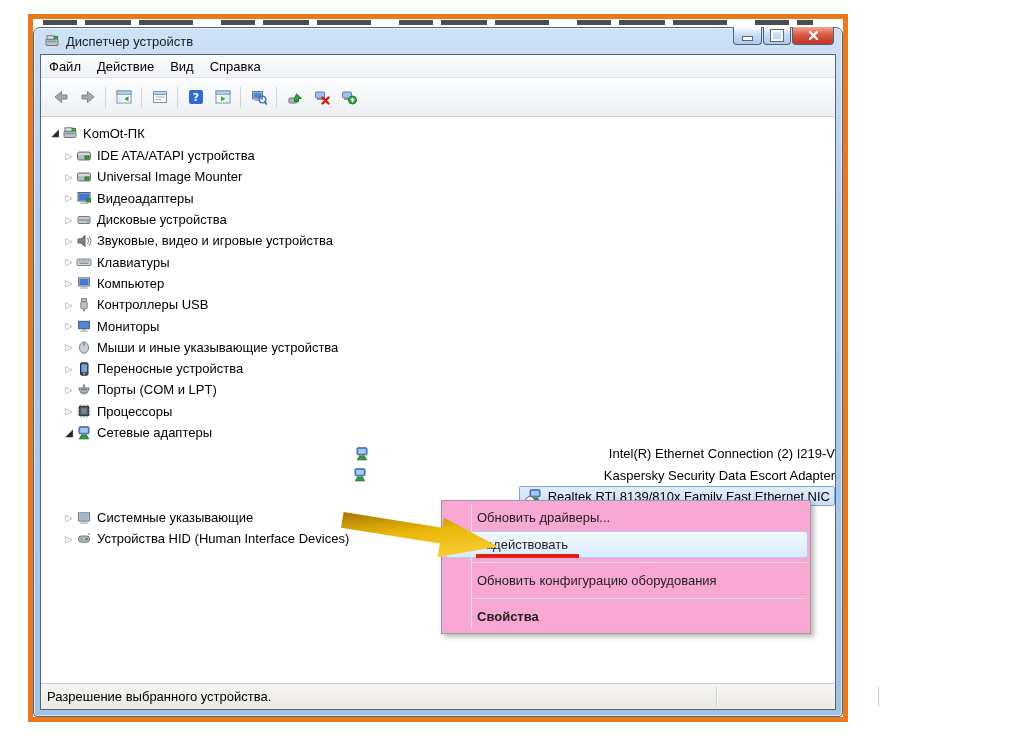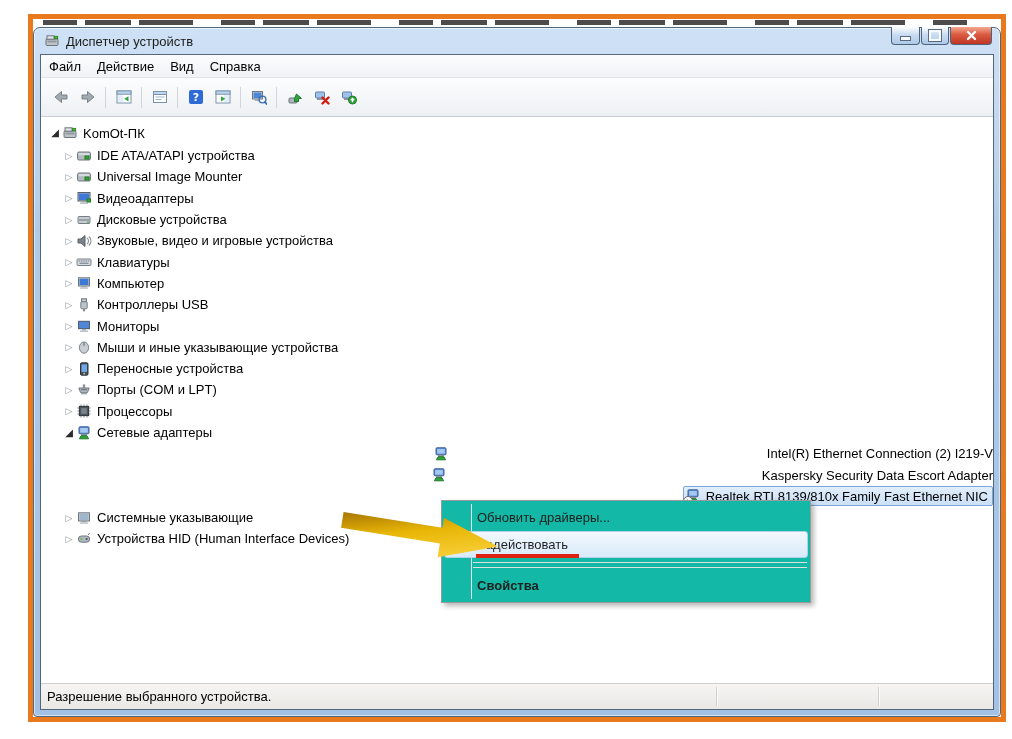--- a/index.html
+++ b/index.html
@@ -1,20 +1,20 @@
 <!DOCTYPE html>
 <html><head>
 <meta charset="utf-8">
 <style>
   html,body{margin:0;padding:0;background:#fff;}
   #stage{position:relative;width:1012px;height:739px;background:#fff;overflow:hidden;
          font-family:"Liberation Sans","DejaVu Sans",sans-serif;font-size:13px;color:#000;}
 
   
-  .frame{position:absolute;left:28px;top:14px;width:978px;height:708px;box-sizing:border-box;
+  .frame{position:absolute;left:28px;top:14px;width:820px;height:708px;box-sizing:border-box;
          border:5px solid #E8791C;background:#fff;}
   .cut-strip{position:absolute;left:10px;right:30px;top:1px;height:5px;opacity:.8;
      background:repeating-linear-gradient(90deg,#1f1f1f 0 34px,transparent 34px 42px,#1f1f1f 42px 88px,transparent 88px 96px,#1f1f1f 96px 150px,transparent 150px 178px);}
 
   
   .window{position:absolute;left:0;top:8px;right:0;bottom:0;box-sizing:border-box;
           border:1px solid #51677E;border-radius:7px 7px 4px 4px;
           background:linear-gradient(180deg,#CFE1F5,#AFCBEA 30%,#A2C1E4);
           padding:0 6px 6px 6px;display:flex;flex-direction:column;
           box-shadow:inset 0 0 0 1px rgba(255,255,255,.55);}
@@ -42,31 +42,31 @@
   .icon16 svg{width:16px;height:16px;display:block;}
 
   .tree{flex:1;background:#fff;overflow:hidden;padding-top:4px;position:relative;}
   .tree-row{display:flex;align-items:center;height:21.3px;white-space:nowrap;}
   .tree-row.root{height:24px;}
   .expander{width:14px;flex:none;text-align:center;font-size:9px;line-height:14px;color:#8C9298;}
   .expander.exp{color:#2B2B2B;font-size:10px;}
   .tree-label{margin-left:5px;}
   .lvl0{padding-left:7px;} .lvl1{padding-left:21px;} .lvl2{padding-left:66px;justify-content:space-between;}
   .sel{display:flex;align-items:center;border:1px solid #7DA7D9;border-radius:2px;
-       background:linear-gradient(#E1EEFB,#CBE0F6);padding:0 4px 0 1px;height:18px;}
+       background:linear-gradient(#E1EEFB,#CBE0F6);padding:0 4px 0 7px;height:18px;}
   .dis-ovl{position:absolute;left:-2px;bottom:-2px;width:8px;height:8px;background:#fff;border:1px solid #60686F;
            border-radius:50%;font-size:7px;line-height:8px;text-align:center;color:#111;}
 
   .statusbar{height:25px;background:linear-gradient(#F6F5F3,#EAE8E5);border-top:1px solid #CFCFCF;
              display:flex;align-items:center;padding-left:6px;position:relative;}
   .sb-div{position:absolute;top:3px;bottom:3px;width:1px;background:#D2D0CD;box-shadow:1px 0 0 #FAFAF8;}
 
   
   .context-menu{position:absolute;left:441px;top:500px;width:370px;box-sizing:border-box;
-      border:1px solid #9B9B9B;background:#14b8a6;box-shadow:3px 3px 5px rgba(0,0,0,.28);
+      border:1px solid #9B9B9B;background:#f9a8d4;box-shadow:3px 3px 5px rgba(0,0,0,.28);
       padding:3px 0;z-index:40;}
   .context-menu::before{content:'';position:absolute;left:29px;top:3px;bottom:3px;width:1px;background:#E2E2E4;}
   .menu-item{position:relative;height:27px;line-height:27px;margin:0 2px;padding-left:33px;color:#1E1E1E;}
   .menu-item.hl{background:linear-gradient(#F2F8FE,#D9EAFA);border:1px solid #B0D0EE;border-radius:3px;
                 height:25px;line-height:25px;}
   .menu-item.bold{font-weight:bold;}
   .menu-sep{height:1px;background:#E0E0E0;margin:4px 3px 4px 31px;}
   .red-underline{position:absolute;left:31px;bottom:-1px;width:103px;height:4px;background:#DD2211;z-index:60;}
 
   .callout-arrow{position:absolute;left:338px;top:504px;width:170px;height:60px;z-index:50;pointer-events:none;}
@@ -465,20 +465,21 @@
           <span class="sb-div" style="left:837px;"></span>
         </div>
       </div>
     </div>
   </div>
 
   <div class="context-menu" id="context-menu">
       <div class="menu-item">Обновить драйверы...</div>
       <div class="menu-item hl">Задействовать<div class="red-underline" style="background: rgb(221, 34, 17);"></div></div>
       <div class="menu-sep"></div>
+      <div class="menu-item">Обновить конфигурацию оборудования</div>
       <div class="menu-sep"></div>
       <div class="menu-item bold">Свойства</div>
     </div>
 
   <svg class="callout-arrow" viewBox="0 0 170 60">
     <defs>
       <linearGradient id="goldgrad" x1="0" y1="0" x2="1" y2="1">
         <stop offset="0" stop-color="#8F5E02"></stop>
         <stop offset="0.45" stop-color="#E8B606"></stop>
         <stop offset="1" stop-color="#FFD94D"></stop>

